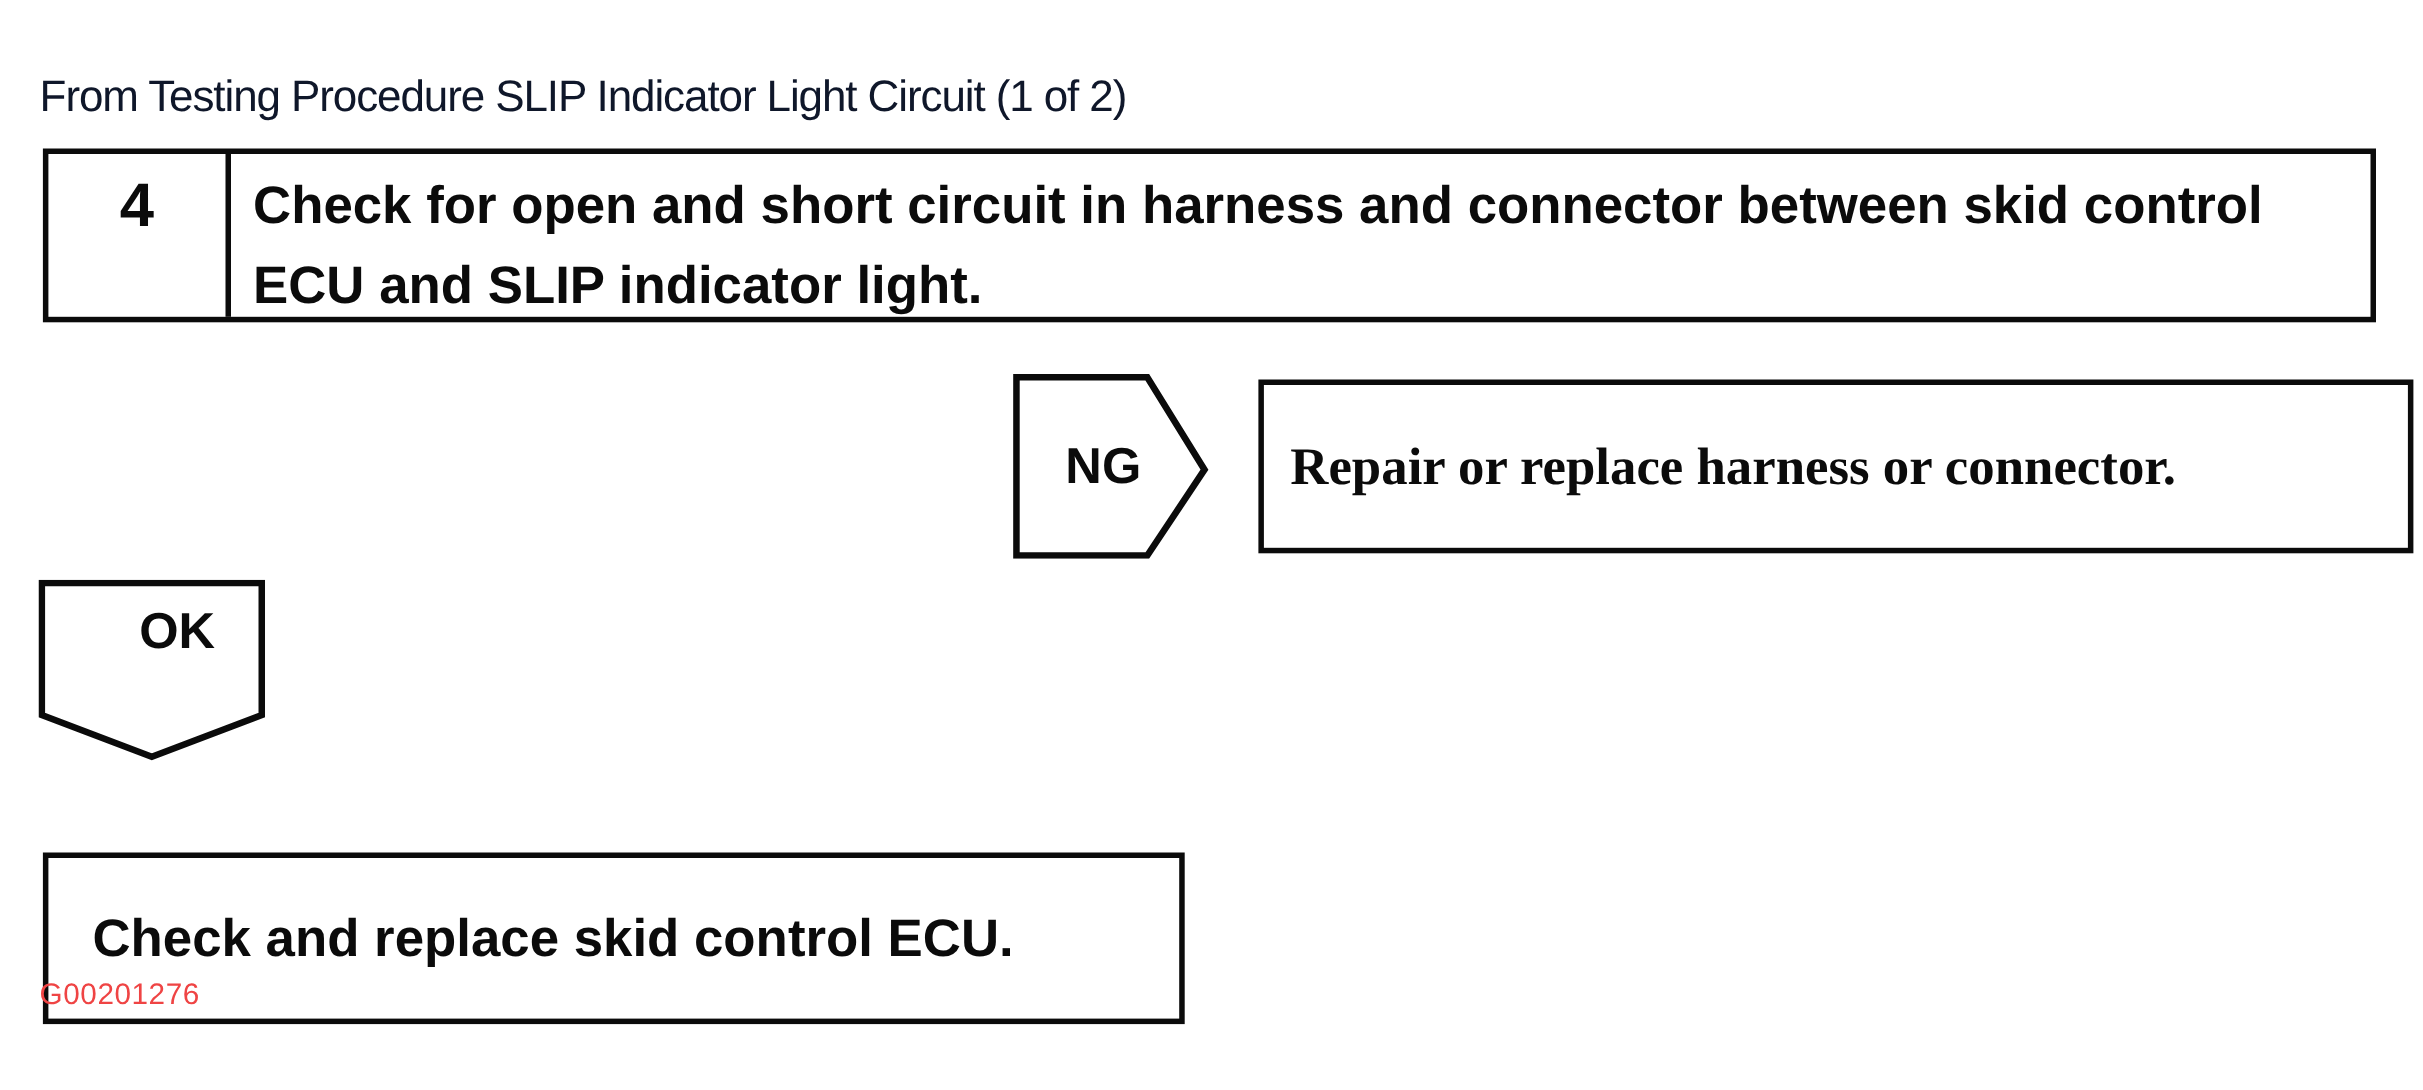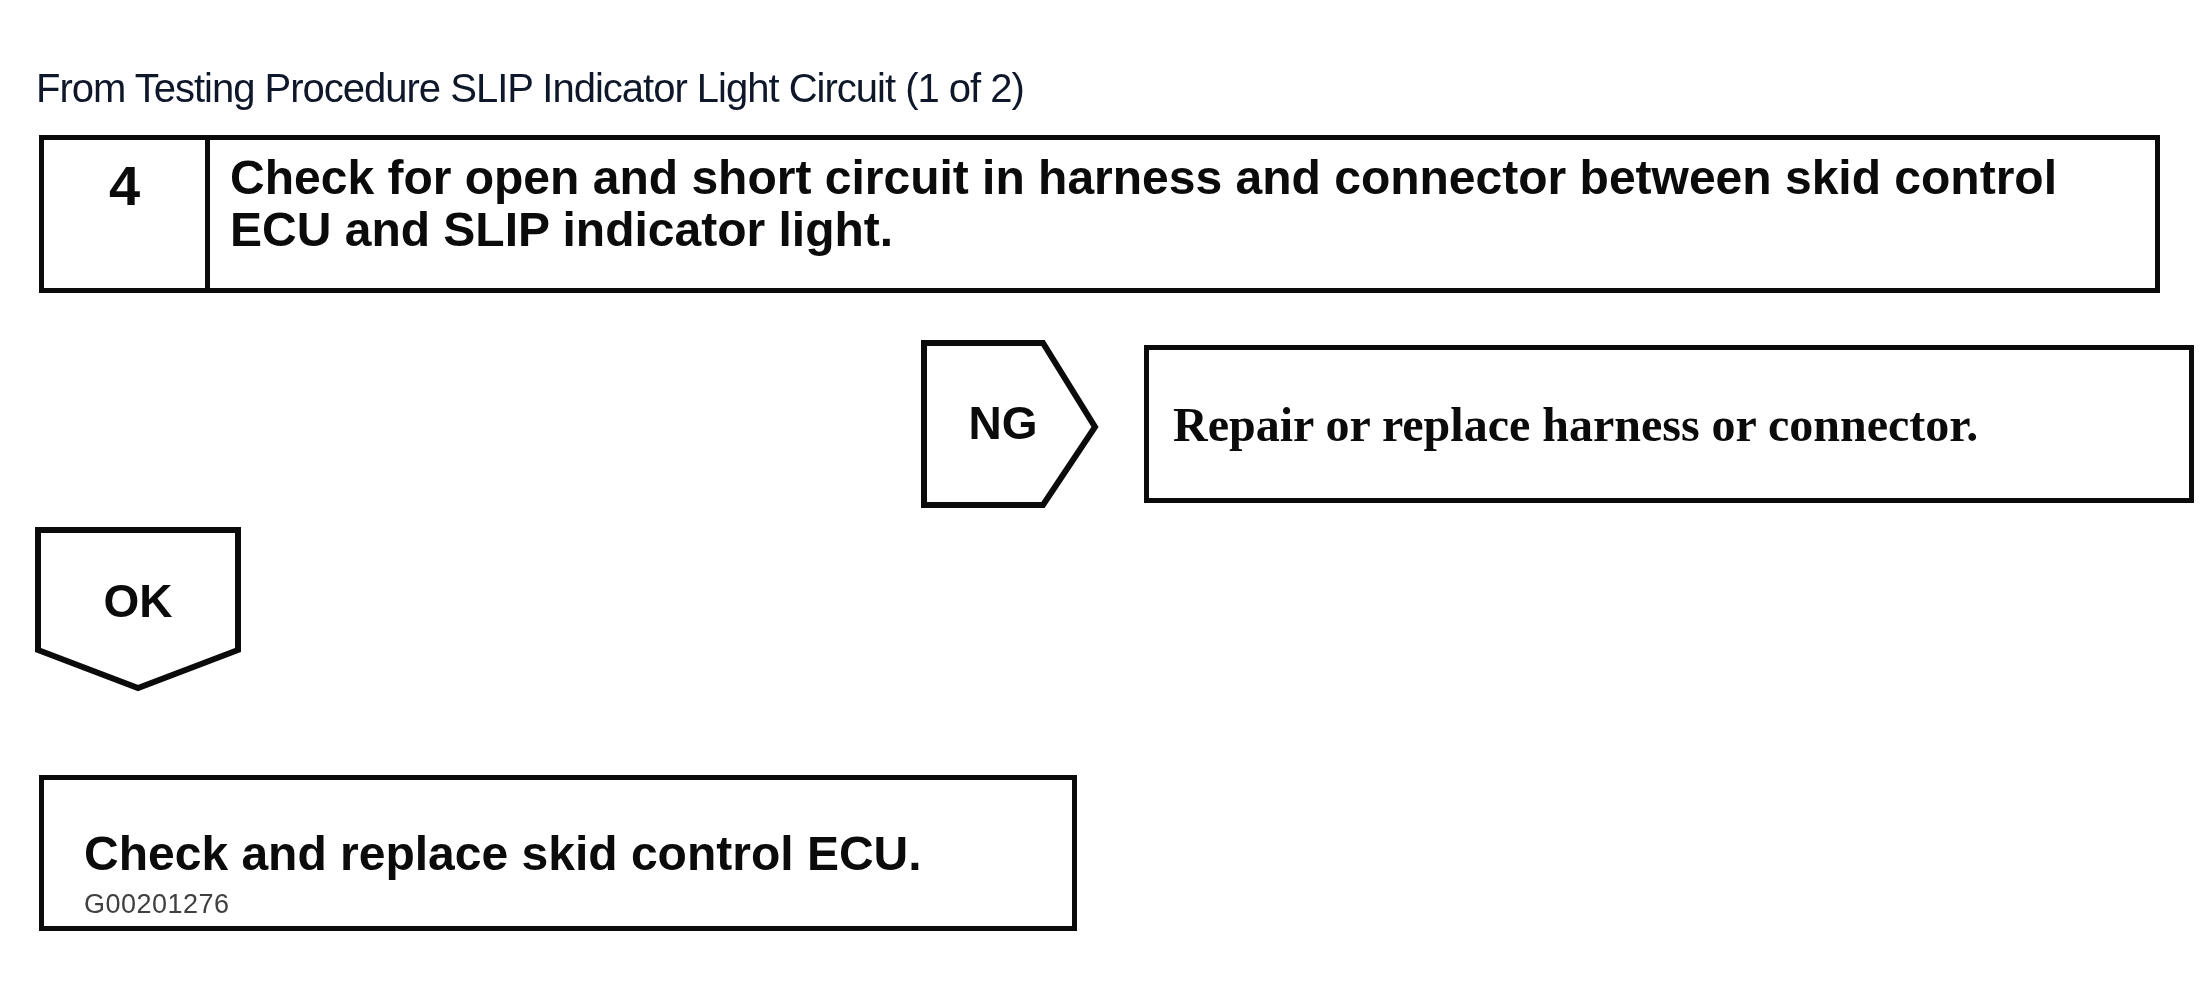--- a/index.html
+++ b/index.html
@@ -55,44 +55,45 @@
     font-weight: bold;
     line-height: 1;
   }
   .step-text {
     position: absolute;
     left: 186px;
     top: 12px;
     width: 1905px;
     font-size: 48px;
     font-weight: bold;
-    line-height: 52px;
+    line-height: 72px;
   }
 
   
   .shape-svg { display: block; }
   .tag-label {
     display: flex;
     align-items: center;
     justify-content: center;
     font-size: 46px;
     font-weight: bold;
   }
   .ng-label {
     left: 921px;
     top: 340px;
     width: 140px;
     height: 165px;
     padding-left: 12px;
   }
   .ok-label {
     left: 35px;
-    top: 538px;
+    top: 510px;
     width: 206px;
     height: 125px;
+    padding-left: 23px;
   }
 
   
   .action-box {
     border: 5px solid #0b0b0b;
     box-sizing: border-box;
     background: #ffffff;
     display: flex;
     align-items: center;
     font-size: 48px;
@@ -113,23 +114,22 @@
     height: 156px;
     padding-left: 40px;
     margin-top: 48px;
   }
 
   
   .figure-id {
     left: 36px;
     top: 889px;
     font-size: 27px;
-    color: #404040;
+    color: #ef4444;
     letter-spacing: 0.5px;
-    margin-left: 48px;
   }
 </style>
 </head>
 <body>
 
 <div id="canvas">
 
   <div class="abs header-label">From Testing Procedure SLIP Indicator Light Circuit (1 of 2)</div>
 
   <div class="abs step-box">

